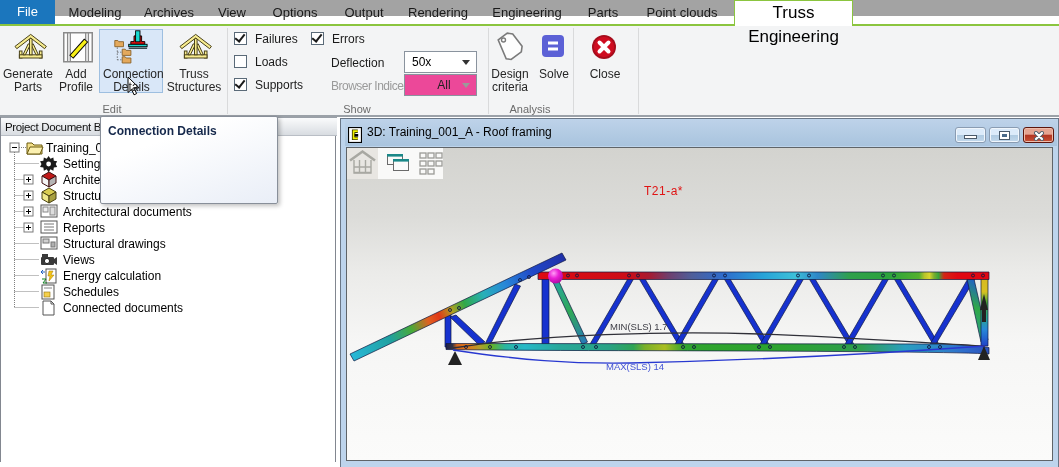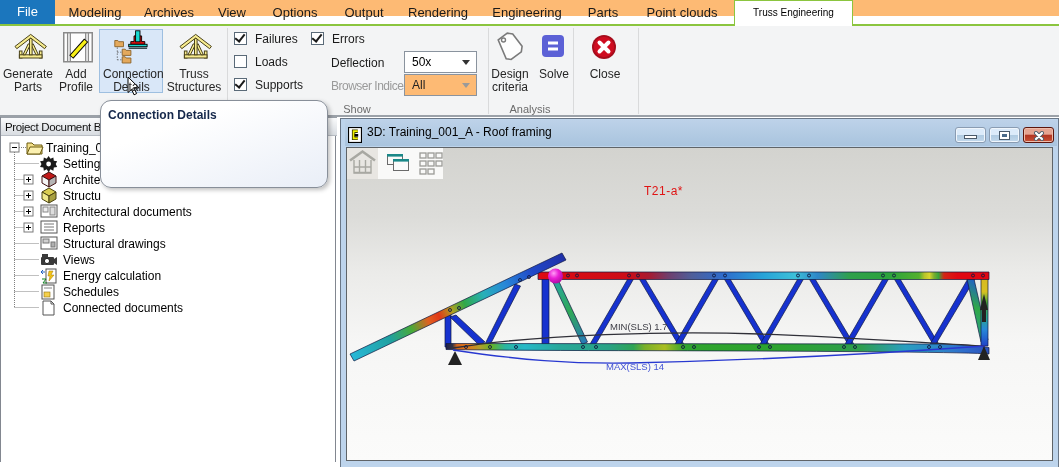--- a/index.html
+++ b/index.html
@@ -3,27 +3,27 @@
 <meta charset="utf-8">
 <style>
 * { margin:0; padding:0; box-sizing:border-box; }
 html,body { width:1059px; height:467px; overflow:hidden; }
 #root {
   position:relative; width:1059px; height:467px;
   font-family:"Liberation Sans", sans-serif;
   background:#fff;
 }
 
-#menubar { position:absolute; left:0; top:0; width:1059px; height:16px; background:#fdba74; }
+#menubar { position:absolute; left:0; top:0; width:1059px; height:16px; background:#a3a3a3; }
 #greenline { position:absolute; left:0; top:24px; width:1059px; height:2px; background:#8bc53f; }
 #filetab { position:absolute; left:0; top:0; width:55px; height:24px; background:#1b76bd; color:#fff;
   font-size:13px; text-align:center; line-height:24px; }
 .mitem { position:absolute; top:0; height:24px; line-height:25px; font-size:13px; color:#1a1a1a; text-align:center; transform-origin:center; }
 #activetab { position:absolute; left:734px; top:0px; width:119px; height:26px; background:#fff;
-  border:1px solid #8bc53f; border-bottom:none; z-index:2; font-size:10px; color:#000; text-align:center; line-height:24px; }
+  border:1px solid #8bc53f; border-bottom:none; z-index:2; font-size:17px; color:#000; text-align:center; line-height:24px; }
 
 #ribbon { position:absolute; left:0; top:26px; width:1059px; height:91px; background:#f3f4f5; border-bottom:2px solid #9ba1a8; }
 .gsep { position:absolute; top:2px; width:1px; height:86px; background:#d9dadb; }
 .glabel { position:absolute; top:77px; font-size:11px; color:#6b6b6b; text-align:center; }
 .rbtn-label { position:absolute; font-size:12px; color:#262626; text-align:center; line-height:12.5px; }
 #cd-btn { position:absolute; left:99px; top:3px; width:64px; height:64px; background:#d9e7f8; border:1px solid #9ebfe0; }
 
 .cb { position:absolute; width:13px; height:13px; background:#fff; border:1px solid #5a6a78; }
 .cb.checked::after { content:""; position:absolute; left:2px; top:-1px; width:4px; height:8px;
   border:solid #1a1a1a; border-width:0 2px 2px 0; transform:rotate(38deg); }
@@ -37,22 +37,22 @@
   font-size:11.5px; letter-spacing:-0.35px; color:#111; line-height:18px; padding-left:4px; white-space:nowrap; overflow:hidden; }
 
 #win3d { position:absolute; left:340px; top:118px; width:719px; height:349px; }
 #w-frame { position:absolute; left:0; top:0; width:719px; height:349px; background:#bdd4ec; border:1px solid #6a7787; border-bottom:none; }
 #w-title { position:absolute; left:5px; top:2px; width:712px; height:26px;
   background:linear-gradient(#bdd2e9,#a9c4de); font-size:12px; color:#000; }
 #w-view { position:absolute; left:6px; top:29px; width:707px; height:314px; border:1px solid #5f6468;
   background:linear-gradient(#d3d3cf 0%, #dcdcd9 22%, #ebebe9 40%, #f6f6f5 62%, #fbfbfa 100%); }
 .wbtn { position:absolute; top:7px; width:31px; height:16px; border-radius:3px; }
 
-#tooltip { position:absolute; left:100px; top:100px; width:228px; height:88px;
-  background:linear-gradient(160deg,#ffffff 30%,#e9eef7); border:1px solid #888f99; border-radius:11px;
+#tooltip { position:absolute; left:100px; top:116px; width:178px; height:88px;
+  background:linear-gradient(160deg,#ffffff 30%,#e9eef7); border:1px solid #888f99; border-radius:2px;
   box-shadow:2px 2px 4px rgba(0,0,0,0.25); z-index:10; }
 #tooltip h4 { font-size:12px; color:#15284b; margin:7px 0 0 7px; }
 #tooltip p { font-size:12px; color:#4d4d4d; margin:7px 0 0 13px; line-height:14.8px; width:196px; }
 </style>
 </head>
 <body>
 <div id="root">
   <div id="menubar">
     <div id="filetab">File</div>
     <div class="mitem" style="left:50px;width:90px;">Modeling</div>
@@ -161,21 +161,21 @@
     <div class="cblabel" style="left:255px;top:6px;">Failures</div>
     <div class="cb" style="left:234px;top:29px;"></div>
     <div class="cblabel" style="left:255px;top:29px;">Loads</div>
     <div class="cb checked" style="left:234px;top:52px;"></div>
     <div class="cblabel" style="left:255px;top:52px;">Supports</div>
     <div class="cb checked" style="left:311px;top:6px;"></div>
     <div class="cblabel" style="left:332px;top:6px;">Errors</div>
     <div class="cblabel" style="left:331px;top:30px;">Deflection</div>
     <div class="combo" style="left:404px;top:25px;">50x<span class="arr"></span></div>
     <div class="cblabel" style="left:331px;top:53px;color:#9a9a9a;letter-spacing:-0.5px;">Browser Indices</div>
-    <div class="combo" style="left:404px;top:48px;background:#fdba74;color:#222;">All<span class="arr" style="border-top-color:#9a9a9a;"></span></div>
+    <div class="combo" style="left:404px;top:48px;background:#ec4899;color:#222;text-align:center;">All<span class="arr" style="border-top-color:#9a9a9a;"></span></div>
   </div>
   <div id="leftpanel">
     <div id="lp-header">Project Document Browser</div>
     <div id="tree">
         <svg width="334" height="324" viewBox="0 0 334 324" style="position:absolute;left:0;top:20px;">
       <g stroke="#808080" stroke-width="1" stroke-dasharray="1,1" fill="none">
         <line x1="13.5" y1="15" x2="13.5" y2="170.5"></line>
         <line x1="18" y1="10.5" x2="25" y2="10.5"></line>
         <line x1="13.5" y1="26.5" x2="38" y2="26.5"></line>
         <line x1="13.5" y1="42.5" x2="23" y2="42.5"></line>

